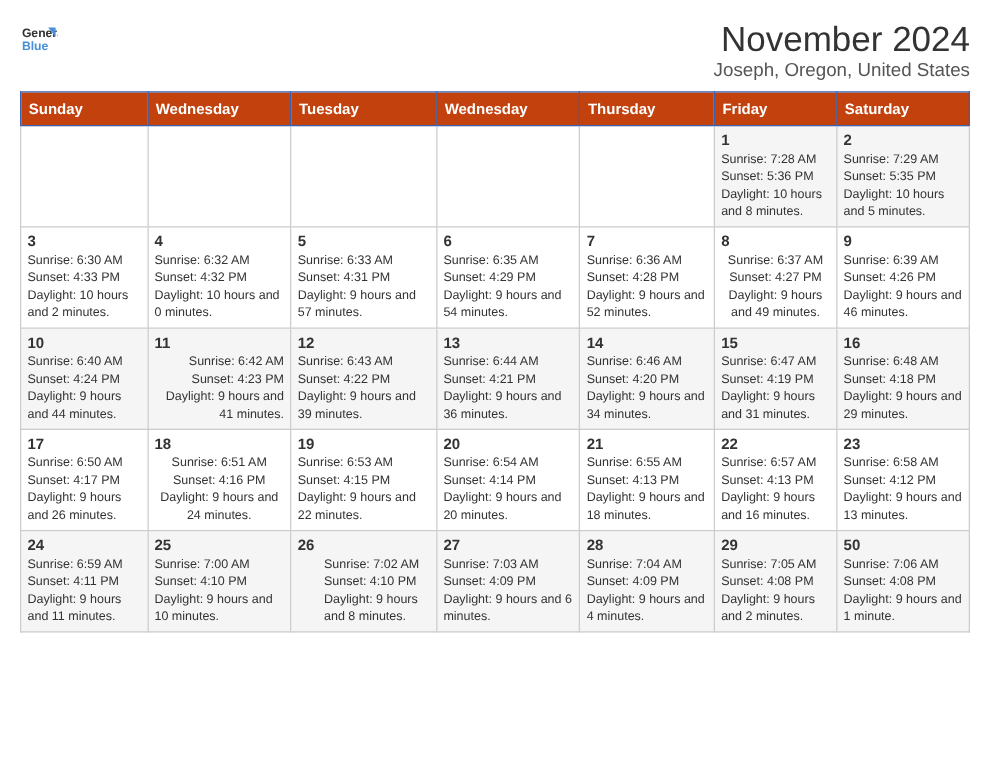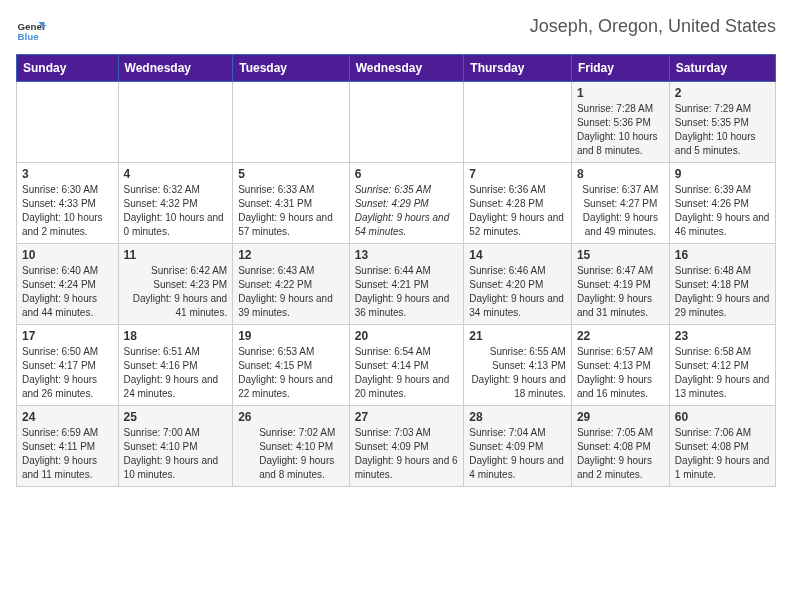--- a/index.html
+++ b/index.html
@@ -27,30 +27,30 @@
     }
     .title-area {
       text-align: right;
     }
     .month-title {
       font-size: 28px;
       font-weight: normal;
       color: #333;
     }
     .subtitle {
-      font-size: 18px;
+      font-size: 15px;
       color: #555;
     }
     table {
       width: 100%;
       border-collapse: collapse;
       font-size: 11px;
     }
     thead tr th {
-      background-color: #4c1d95;
+      background-color: #c2410c;
       color: #fff;
       text-align: left;
       padding: 6px 6px;
       font-size: 12px;
       font-weight: bold;
       border: 1px solid #3a62b0;
     }
     tbody tr td {
       border: 1px solid #ccc;
       vertical-align: top;
@@ -86,20 +86,21 @@
 
 <div class="header-area">
   <div class="logo">
     <svg class="logo-icon" viewBox="0 0 40 40">
       <text x="2" y="18" font-size="13" font-weight="bold" fill="#333">General</text>
       <text x="2" y="32" font-size="13" font-weight="bold" fill="#4a90d9">Blue</text>
       <polygon points="30,8 38,8 38,18" fill="#4a90d9"></polygon>
     </svg>
   </div>
   <div class="title-area">
+    <div class="month-title">November 2024</div>
     <div class="subtitle">Joseph, Oregon, United States</div>
   </div>
 </div>
 
 <table>
   <thead>
     <tr>
     <th>Sunday</th>
         <th>Wednesday</th>
         <th>Tuesday</th>
@@ -143,21 +144,21 @@
 Daylight: 10 hours and 0 minutes.</div>
         </td>
         <td>
           <span class="day-num">5</span>
           <div class="day-info" style="white-space: pre-line;">Sunrise: 6:33 AM
 Sunset: 4:31 PM
 Daylight: 9 hours and 57 minutes.</div>
         </td>
         <td>
           <span class="day-num">6</span>
-          <div class="day-info" style="white-space: pre-line; font-style: italic;">Sunrise: 6:35 AM
+          <div class="day-info" style="white-space: pre-line;">Sunrise: 6:35 AM
 Sunset: 4:29 PM
 Daylight: 9 hours and 54 minutes.</div>
         </td>
         <td>
           <span class="day-num">7</span>
           <div class="day-info" style="white-space: pre-line;">Sunrise: 6:36 AM
 Sunset: 4:28 PM
 Daylight: 9 hours and 52 minutes.</div>
         </td>
         <td>
@@ -219,39 +220,39 @@
       </tr>
       <tr>
         <td>
           <span class="day-num">17</span>
           <div class="day-info" style="white-space: pre-line;">Sunrise: 6:50 AM
 Sunset: 4:17 PM
 Daylight: 9 hours and 26 minutes.</div>
         </td>
         <td>
           <span class="day-num">18</span>
-          <div class="day-info" style="white-space: pre-line;">Sunrise: 6:51 AM
+          <div class="day-info" style="white-space: pre-line; text-align: center;">Sunrise: 6:51 AM
 Sunset: 4:16 PM
 Daylight: 9 hours and 24 minutes.</div>
         </td>
         <td>
           <span class="day-num">19</span>
           <div class="day-info" style="white-space: pre-line;">Sunrise: 6:53 AM
 Sunset: 4:15 PM
 Daylight: 9 hours and 22 minutes.</div>
         </td>
         <td>
           <span class="day-num">20</span>
           <div class="day-info" style="white-space: pre-line;">Sunrise: 6:54 AM
 Sunset: 4:14 PM
 Daylight: 9 hours and 20 minutes.</div>
         </td>
         <td>
           <span class="day-num">21</span>
-          <div class="day-info" style="white-space: pre-line; text-align: right;">Sunrise: 6:55 AM
+          <div class="day-info" style="white-space: pre-line;">Sunrise: 6:55 AM
 Sunset: 4:13 PM
 Daylight: 9 hours and 18 minutes.</div>
         </td>
         <td>
           <span class="day-num">22</span>
           <div class="day-info" style="white-space: pre-line;">Sunrise: 6:57 AM
 Sunset: 4:13 PM
 Daylight: 9 hours and 16 minutes.</div>
         </td>
         <td>
@@ -292,20 +293,20 @@
 Sunset: 4:09 PM
 Daylight: 9 hours and 4 minutes.</div>
         </td>
         <td>
           <span class="day-num">29</span>
           <div class="day-info" style="white-space: pre-line;">Sunrise: 7:05 AM
 Sunset: 4:08 PM
 Daylight: 9 hours and 2 minutes.</div>
         </td>
         <td>
-          <span class="day-num">60</span>
+          <span class="day-num">50</span>
           <div class="day-info" style="white-space: pre-line;">Sunrise: 7:06 AM
 Sunset: 4:08 PM
 Daylight: 9 hours and 1 minute.</div>
         </td>
       </tr>
     </tbody>
 </table>
 
 </body></html>

